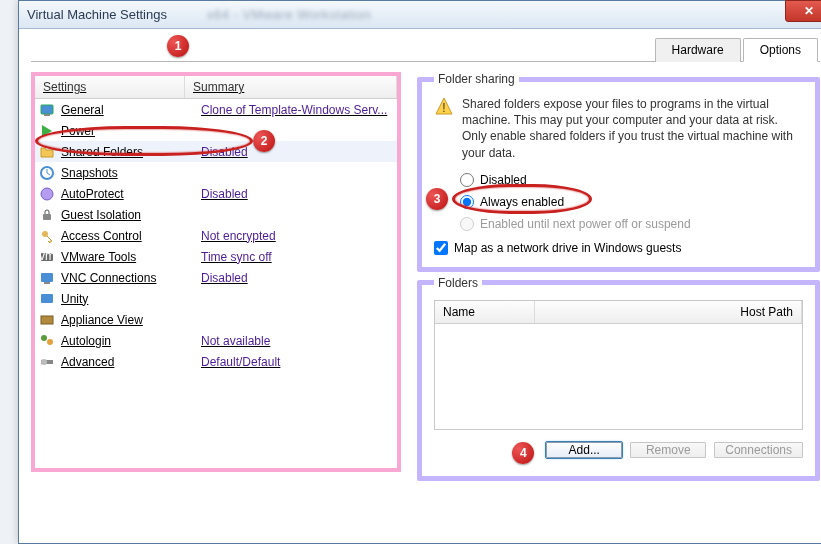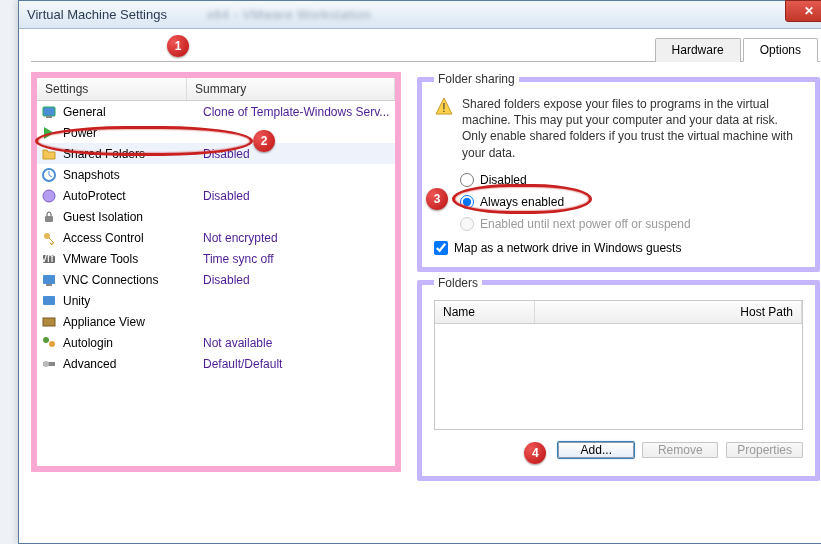--- a/index.html
+++ b/index.html
@@ -15,21 +15,21 @@
 .tabs { display:flex; border-bottom: 1px solid #b7b7b7; margin-top:4px;}
 .tab { padding: 4px 16px; border:1px solid #b7b7b7; border-bottom:none; background:#f0f0f0; margin-right:2px; border-radius:2px 2px 0 0; position:relative; top:1px;}
 .tab.active { background:#fff; border-bottom:1px solid #fff; }
 
 .annot { position:absolute; width:22px; height:22px; border-radius:50%; background: radial-gradient(circle at 30% 30%, #e55,#b11); color:#fff; display:flex; align-items:center; justify-content:center; font-weight:bold; font-size:12px; box-shadow:0 1px 2px rgba(0,0,0,.4);}
 .ring { position:absolute; border:3px solid #c92020; border-radius:50%; pointer-events:none; box-shadow:0 0 2px #c92020 inset;}
 
 .cols { display:flex; gap:16px; margin-top:10px; }
 
 .left { width:370px; }
-.settings-frame { border:6px solid #f9a8d4; height:400px; }
+.settings-frame { border:4px solid #f9a8d4; height:400px;text-decoration:underline; }
 .grid-header { display:flex; background:linear-gradient(#fdfdfd,#eee); border-bottom:1px solid #cfcfcf; }
 .grid-header .hcell { padding:4px 8px; border-right:1px solid #dcdcdc; color:#333;}
 .hcell.c1 { width:150px;} .hcell.c2 { flex:1;}
 .rows { }
 .row { display:flex; align-items:center; height:21px; padding:0 4px;}
 .row:nth-child(even){ background:#fff;}
 .row.sel { background:#eef3fb;}
 .row .icon { width:16px; height:16px; margin-right:6px; flex-shrink:0; display:flex; align-items:center; justify-content:center;}
 .row .c1 { width:140px; white-space:nowrap; overflow:hidden; text-overflow:ellipsis;}
 .row .c2 { flex:1; white-space:nowrap; overflow:hidden; text-overflow:ellipsis; color:#4c1d95;}
@@ -256,19 +256,19 @@
           <div class="folders-table">
             <div class="folders-header">
               <div class="fh fc1">Name</div>
               <div class="fh fc2">Host Path</div>
             </div>
           </div>
           <div class="btn-row">
             <div class="annot" style="position:static; margin-right:4px;">4</div>
             <button class="btn focus">Add...</button>
             <button class="btn" disabled="">Remove</button>
-            <button class="btn" disabled="">Properties</button>
+            <button class="btn" disabled="">Connections</button>
           </div>
         </fieldset>
       </div>
     </div>
   </div>
 </div>
 
 </body></html>

